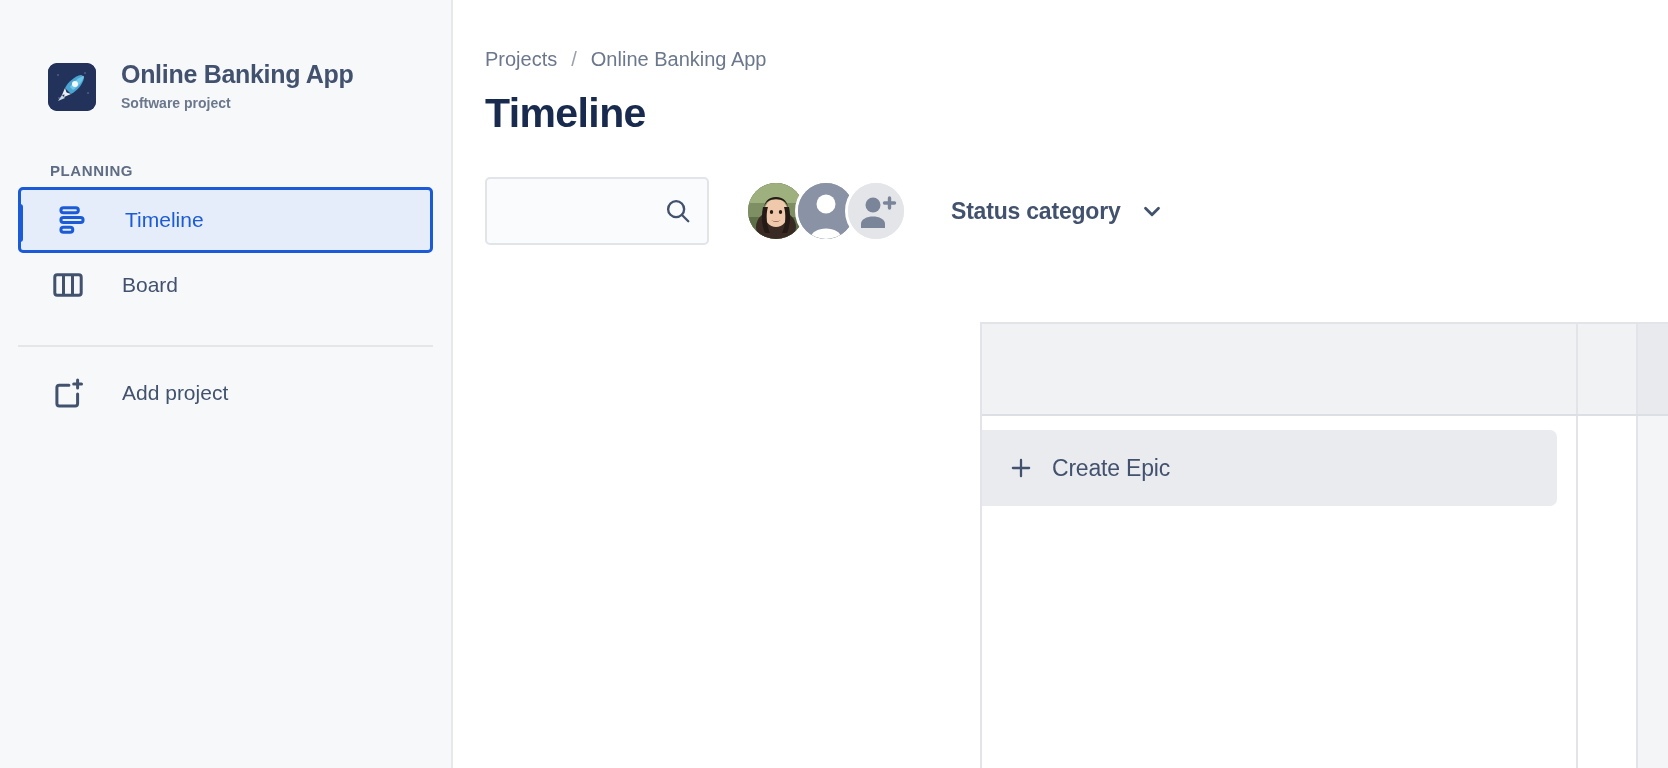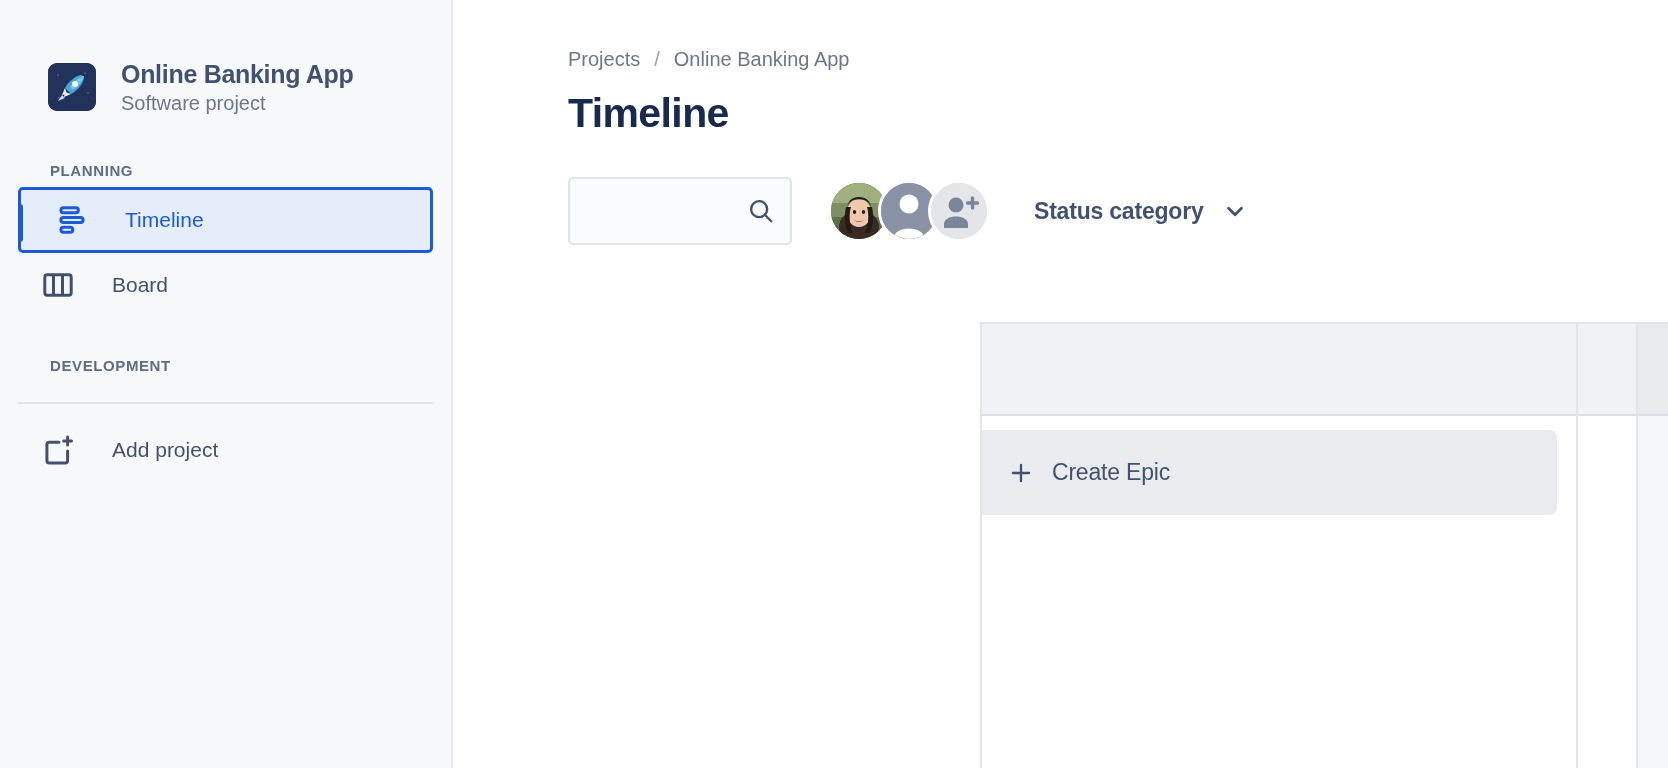--- a/index.html
+++ b/index.html
@@ -33,35 +33,36 @@
     position: relative;
     overflow: hidden;
   }
   .project-avatar svg { position: absolute; left: 0; top: 0; }
   .project-meta { margin-left: 25px; }
   .project-title {
     font-size: 25px; font-weight: bold; color: #42526E;
     letter-spacing: -0.3px; line-height: 30px;
   }
   .project-sub {
-    font-size: 20px; color: #6B778C; line-height: 26px;
+    font-size: 14px; color: #6B778C; line-height: 26px;
     margin-top: 1px;
+    font-weight: bold;
   }
 
   .section-label {
     font-size: 15px; font-weight: bold; color: #5E6C84;
     letter-spacing: 0.6px;
     padding-left: 50px;
     margin-top: 40px;
     margin-bottom: 8px;
   }
   .nav-item {
     display: flex; align-items: center;
     height: 64px;
-    padding-left: 40px;
+    padding-left: 50px;
     position: relative;
     cursor: pointer;
   }
   .nav-item .nav-icon {
     width: 40px; flex: 0 0 40px;
     display: flex; align-items: center; justify-content: flex-start;
   }
   .nav-item .nav-label {
     font-size: 21px; color: #42526E;
     margin-left: 32px;
@@ -88,21 +89,21 @@
     height: 2px; background: #E4E6EA;
     margin: 28px 18px 0 18px;
   }
 
   
   .main {
     flex: 1 1 auto;
     height: 768px;
     position: relative;
     background: #ffffff;
-    padding-left: 115px;
+    padding-left: 32px;
     padding-top: 44px;
   }
   .breadcrumb {
     display: flex; align-items: center;
     font-size: 20px; color: #6B778C;
     height: 30px;
   }
   .breadcrumb .crumb { cursor: pointer; }
   .breadcrumb .sep { margin: 0 14px; color: #97A0AF; }
 
@@ -198,21 +199,21 @@
   }
 
   .tl-body { display: flex; height: 352px; position: relative; }
   .tl-col-epics {
     width: 596px; flex: 0 0 596px;
     background: #ffffff;
     border-right: 2px solid #E2E4E9;
     padding-top: 14px;
   }
   .create-epic {
-    height: 85px;
+    height: 76px;
     background: #E9EBEF;
     border-radius: 0 7px 7px 0;
     width: 575px;
     display: flex; align-items: center;
     padding-left: 26px;
     cursor: pointer;
   }
   .create-epic .plus { display: flex; margin-right: 18px; }
   .create-epic .ce-label {
     font-size: 23px; color: #42526E; letter-spacing: -0.2px;
@@ -275,21 +276,20 @@
       <span class="nav-icon">
         <svg width="36" height="36" viewBox="0 0 24 24">
           <rect x="3.2" y="5.2" width="17.6" height="13.6" rx="1.6" fill="none" stroke="#42526E" stroke-width="2"></rect>
           <line x1="9" y1="5.2" x2="9" y2="18.8" stroke="#42526E" stroke-width="2"></line>
           <line x1="15" y1="5.2" x2="15" y2="18.8" stroke="#42526E" stroke-width="2"></line>
         </svg>
       </span>
       <span class="nav-label">Board</span>
     </div>
 
-    <div class="section-label">DEVELOPMENT</div>
 
 
     <div class="divider"></div>
 
     <div class="nav-item" style="margin-top:14px">
       <span class="nav-icon">
         <svg width="36" height="36" viewBox="0 0 24 24">
           <path d="M18.4 12.6 V19 a1.6 1.6 0 0 1 -1.6 1.6 H6.2 A1.6 1.6 0 0 1 4.6 19 V8.4 A1.6 1.6 0 0 1 6.2 6.8 h6.4" fill="none" stroke="#42526E" stroke-width="2" stroke-linecap="round"></path>
           <line x1="18.4" y1="3.4" x2="18.4" y2="8.6" stroke="#42526E" stroke-width="2" stroke-linecap="round"></line>
           <line x1="15.8" y1="6" x2="21" y2="6" stroke="#42526E" stroke-width="2" stroke-linecap="round"></line>

